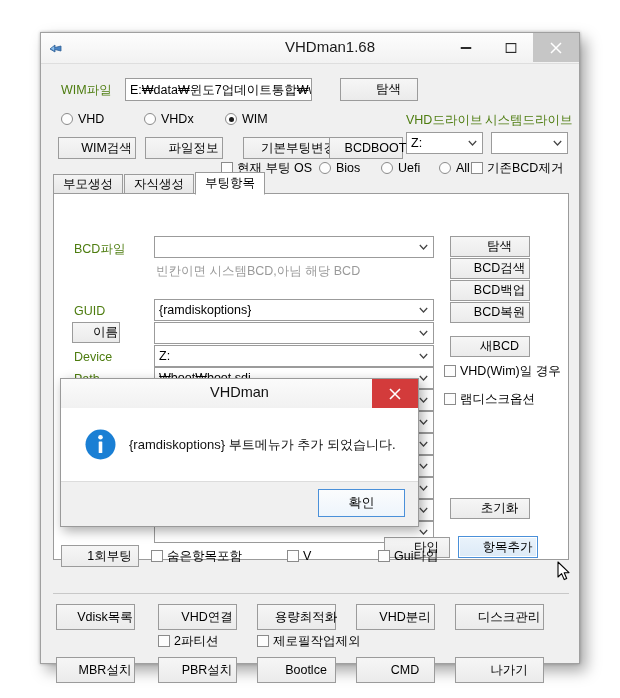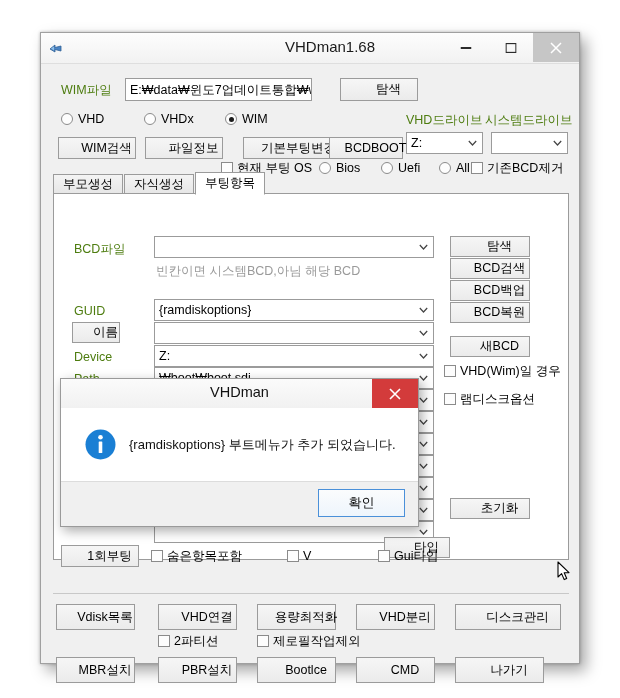--- a/index.html
+++ b/index.html
@@ -503,20 +503,21 @@
       <span class="ctxt">VHD(Wim)일 경우</span>
     </div>
     <div class="check" style="left:390px; top:198px;">
       <span class="box"></span>
       <span class="ctxt">램디스크옵션</span>
     </div>
 
     <div class="btn" style="left:396px; top:304px; width:80px; height:21px;">초기화</div>
 
     <div class="btn" style="left:330px; top:343px; width:66px; height:21px;">타입</div>
+    <div class="btn focus" style="left:404px; top:342px; width:80px; height:22px;">항목추가</div>
   </div>
 
   <div class="btn" style="left:20px; top:512px; width:78px; height:22px;">1회부팅</div>
 
   <div class="check" style="left:110px; top:516px;">
     <span class="box"></span>
     <span class="ctxt">숨은항목포함</span>
   </div>
   <div class="check" style="left:246px; top:516px;">
     <span class="box"></span>
@@ -525,21 +526,21 @@
   <div class="check" style="left:337px; top:516px;">
     <span class="box"></span>
     <span class="ctxt">Gui타입</span>
   </div>
 
   <div id="bottom-panel">
     <div class="btn" style="left:3px; top:10px; width:79px; height:26px;">Vdisk목록</div>
     <div class="btn" style="left:105px; top:10px; width:79px; height:26px;">VHD연결</div>
     <div class="btn" style="left:204px; top:10px; width:79px; height:26px;">용량최적화</div>
     <div class="btn" style="left:303px; top:10px; width:79px; height:26px;">VHD분리</div>
-    <div class="btn" style="left:402px; top:10px; width:106px; height:26px;text-align:right;">디스크관리</div>
+    <div class="btn" style="left:402px; top:10px; width:89px; height:26px;text-align:right;">디스크관리</div>
 
     <div class="check" style="left:105px; top:40px;">
       <span class="box"></span>
       <span class="ctxt">2파티션</span>
     </div>
     <div class="check" style="left:204px; top:40px;">
       <span class="box"></span>
       <span class="ctxt">제로필작업제외</span>
     </div>
   </div>

